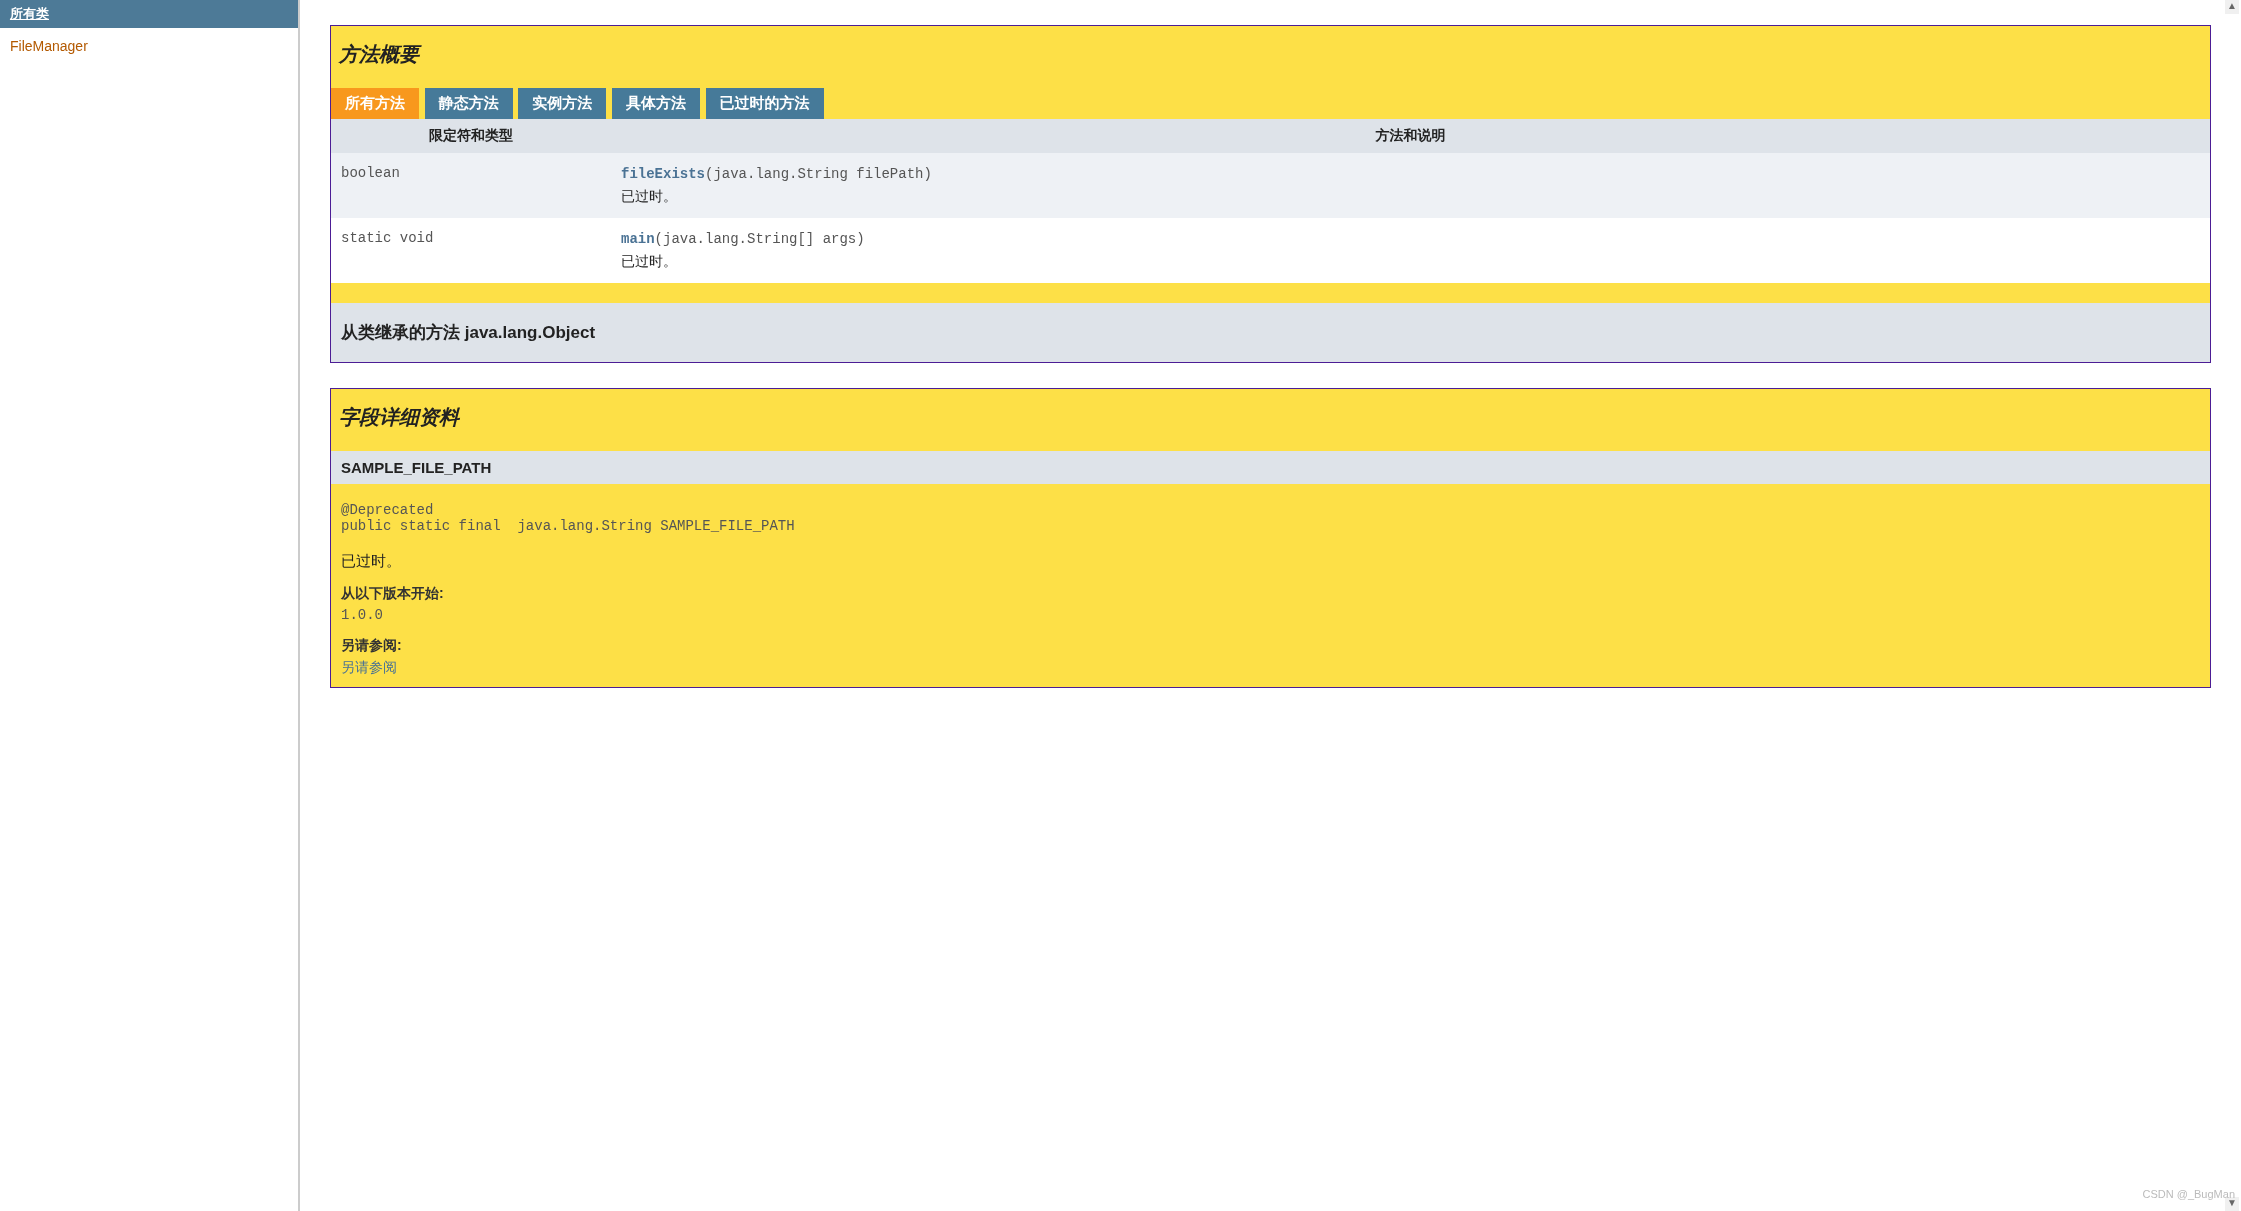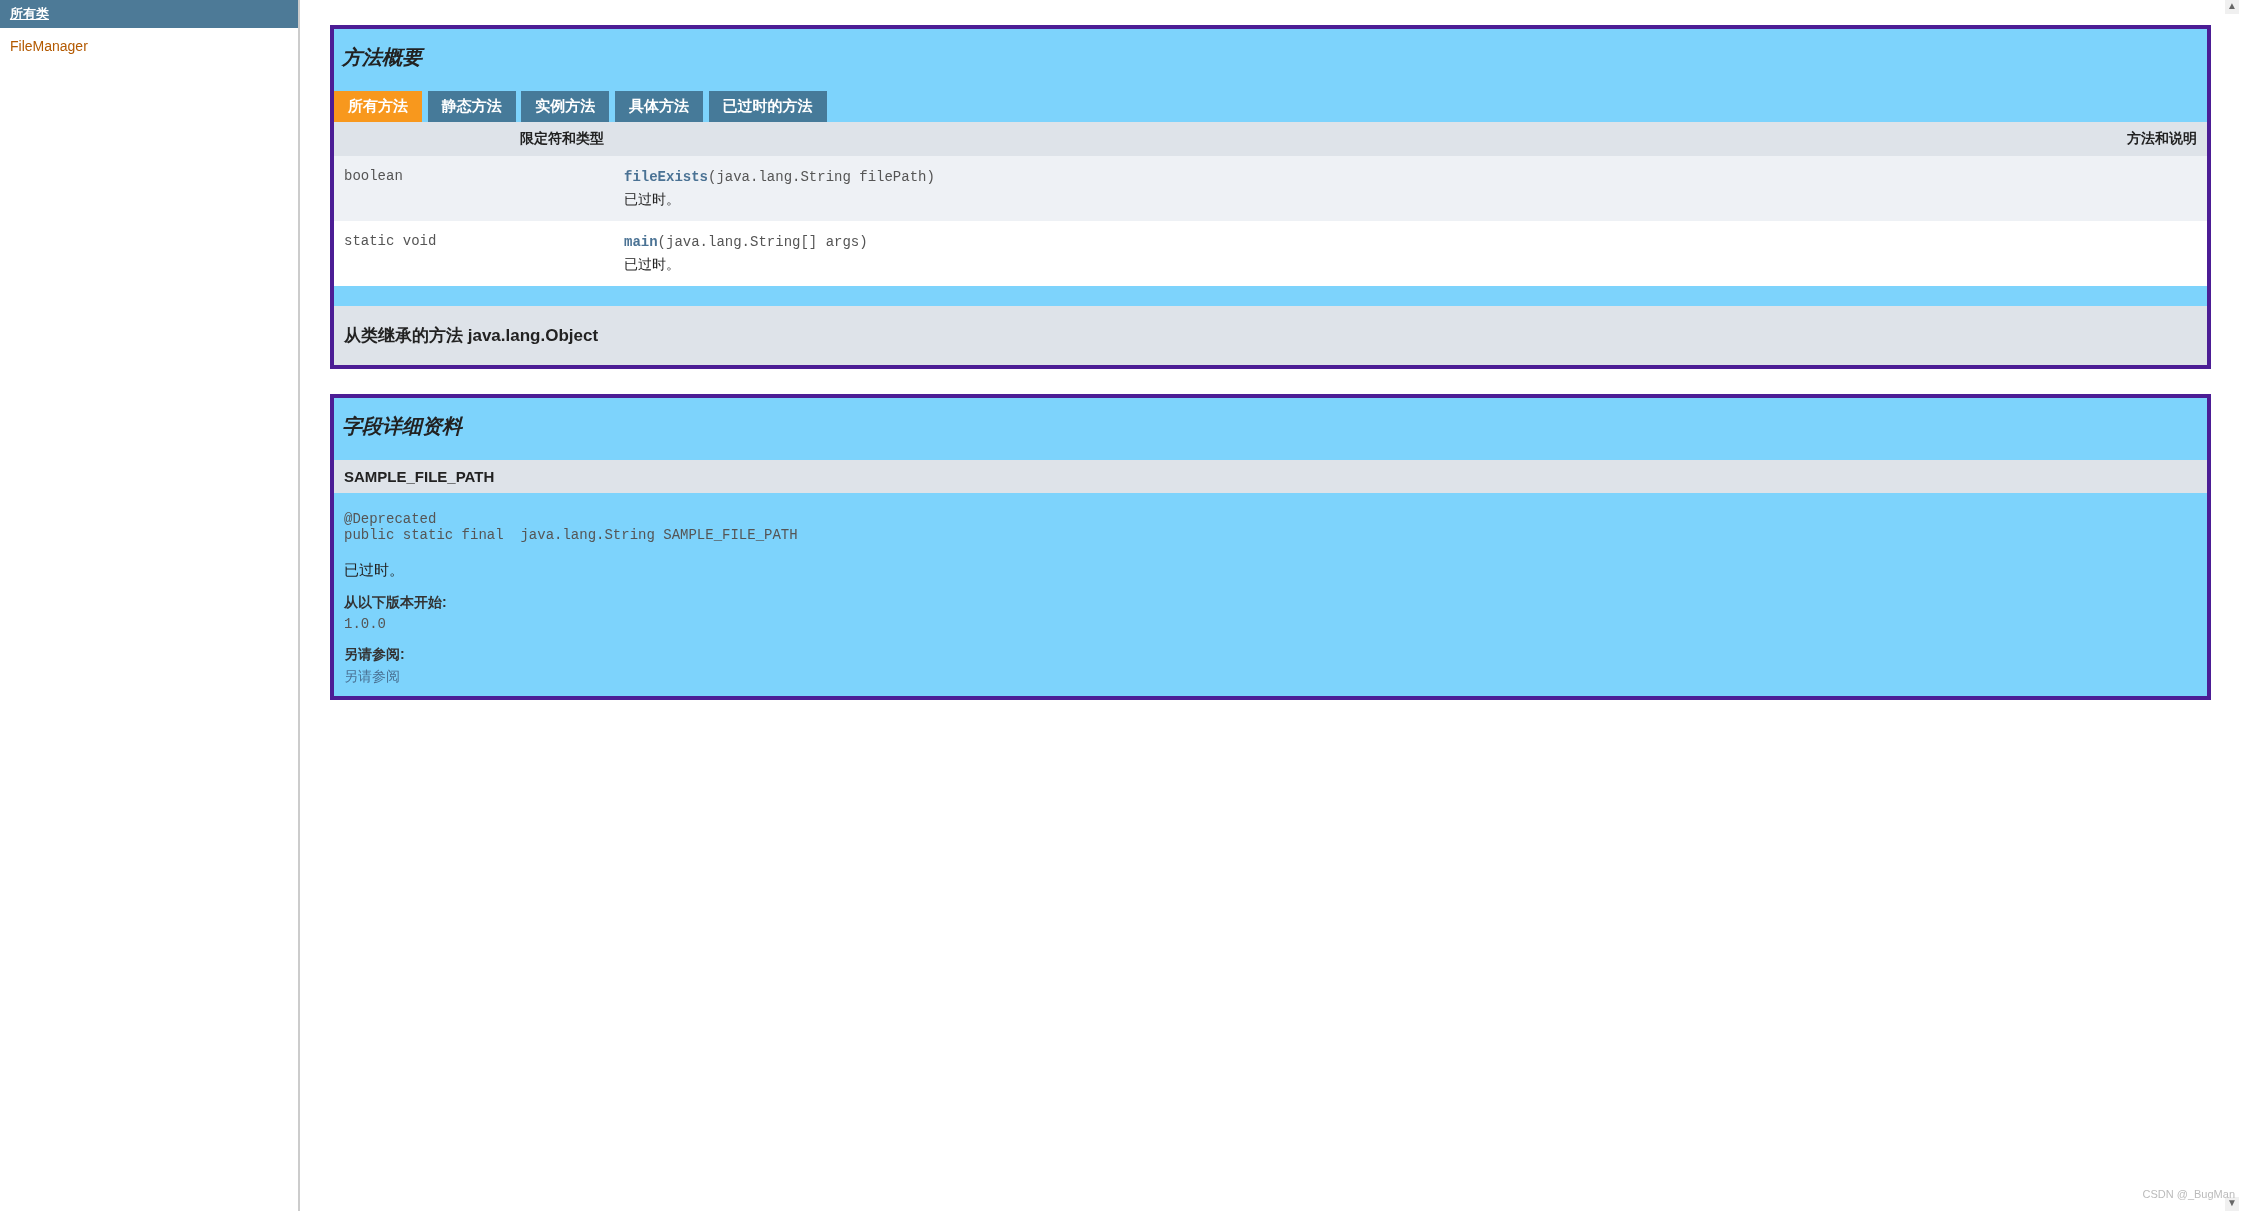--- a/index.html
+++ b/index.html
@@ -37,22 +37,22 @@
     text-decoration: none;
     font-size: 14px;
   }
   .main {
     flex: 1;
     overflow-y: auto;
     background: #fff;
     padding: 0 30px 30px 30px;
   }
   .section {
-    background: #7dd3fc;
-    border: 4px solid #4c1d95;
+    background: #fde047;
+    border: 1px solid #4c1d95;
     margin-top: 25px;
     padding: 0;
   }
   .section-title {
     font-style: italic;
     font-weight: bold;
     font-size: 20px;
     padding: 15px 8px 20px 8px;
     color: #222;
   }
@@ -73,21 +73,21 @@
   }
   .method-tab.active {
     background: #f8981d;
   }
   table.method-summary {
     width: 100%;
     border-collapse: collapse;
   }
   table.method-summary th {
     background: #dee3e9;
-    text-align: right;
+    text-align: center;
     padding: 8px 10px;
     font-size: 14px;
     color: #222;
     font-weight: bold;
   }
   table.method-summary th:first-child { width: 280px; }
   table.method-summary td {
     padding: 12px 10px;
     vertical-align: top;
     font-size: 14px;

